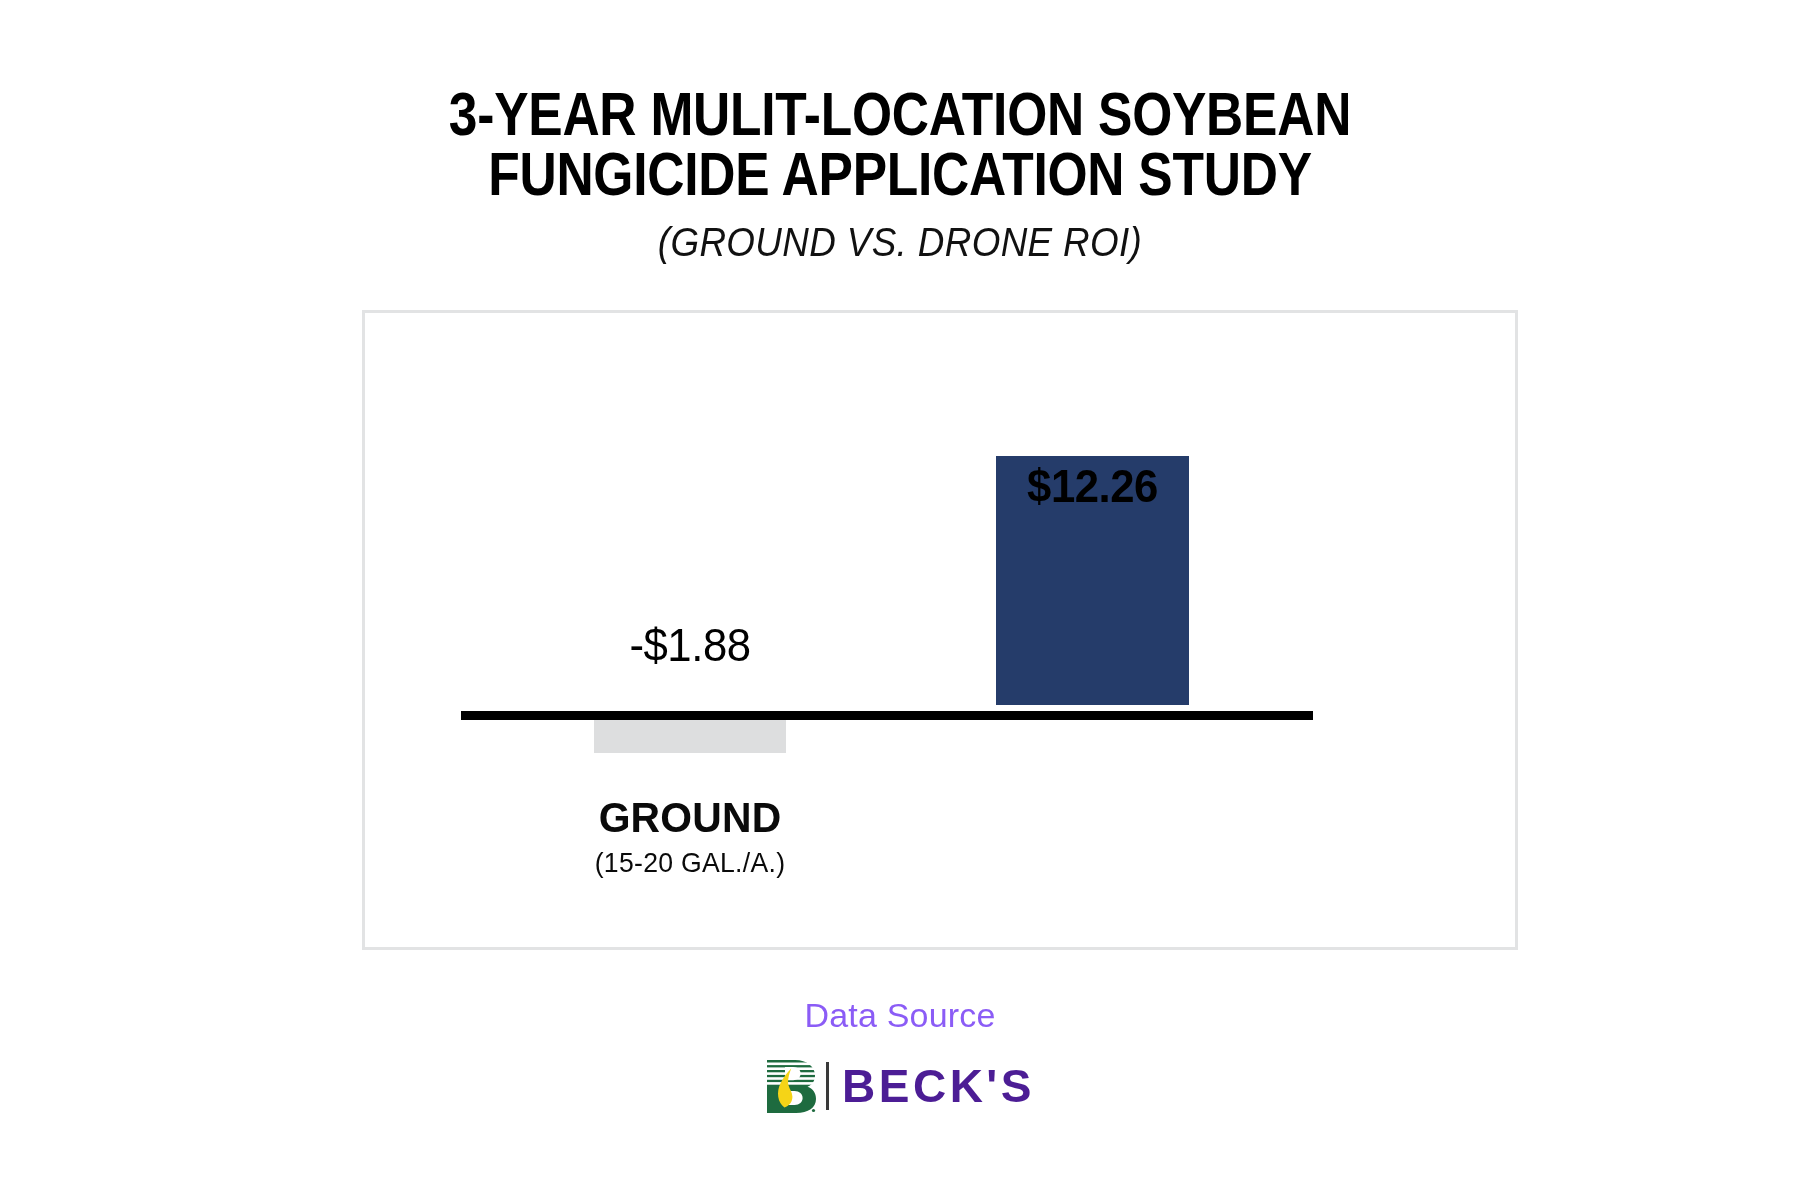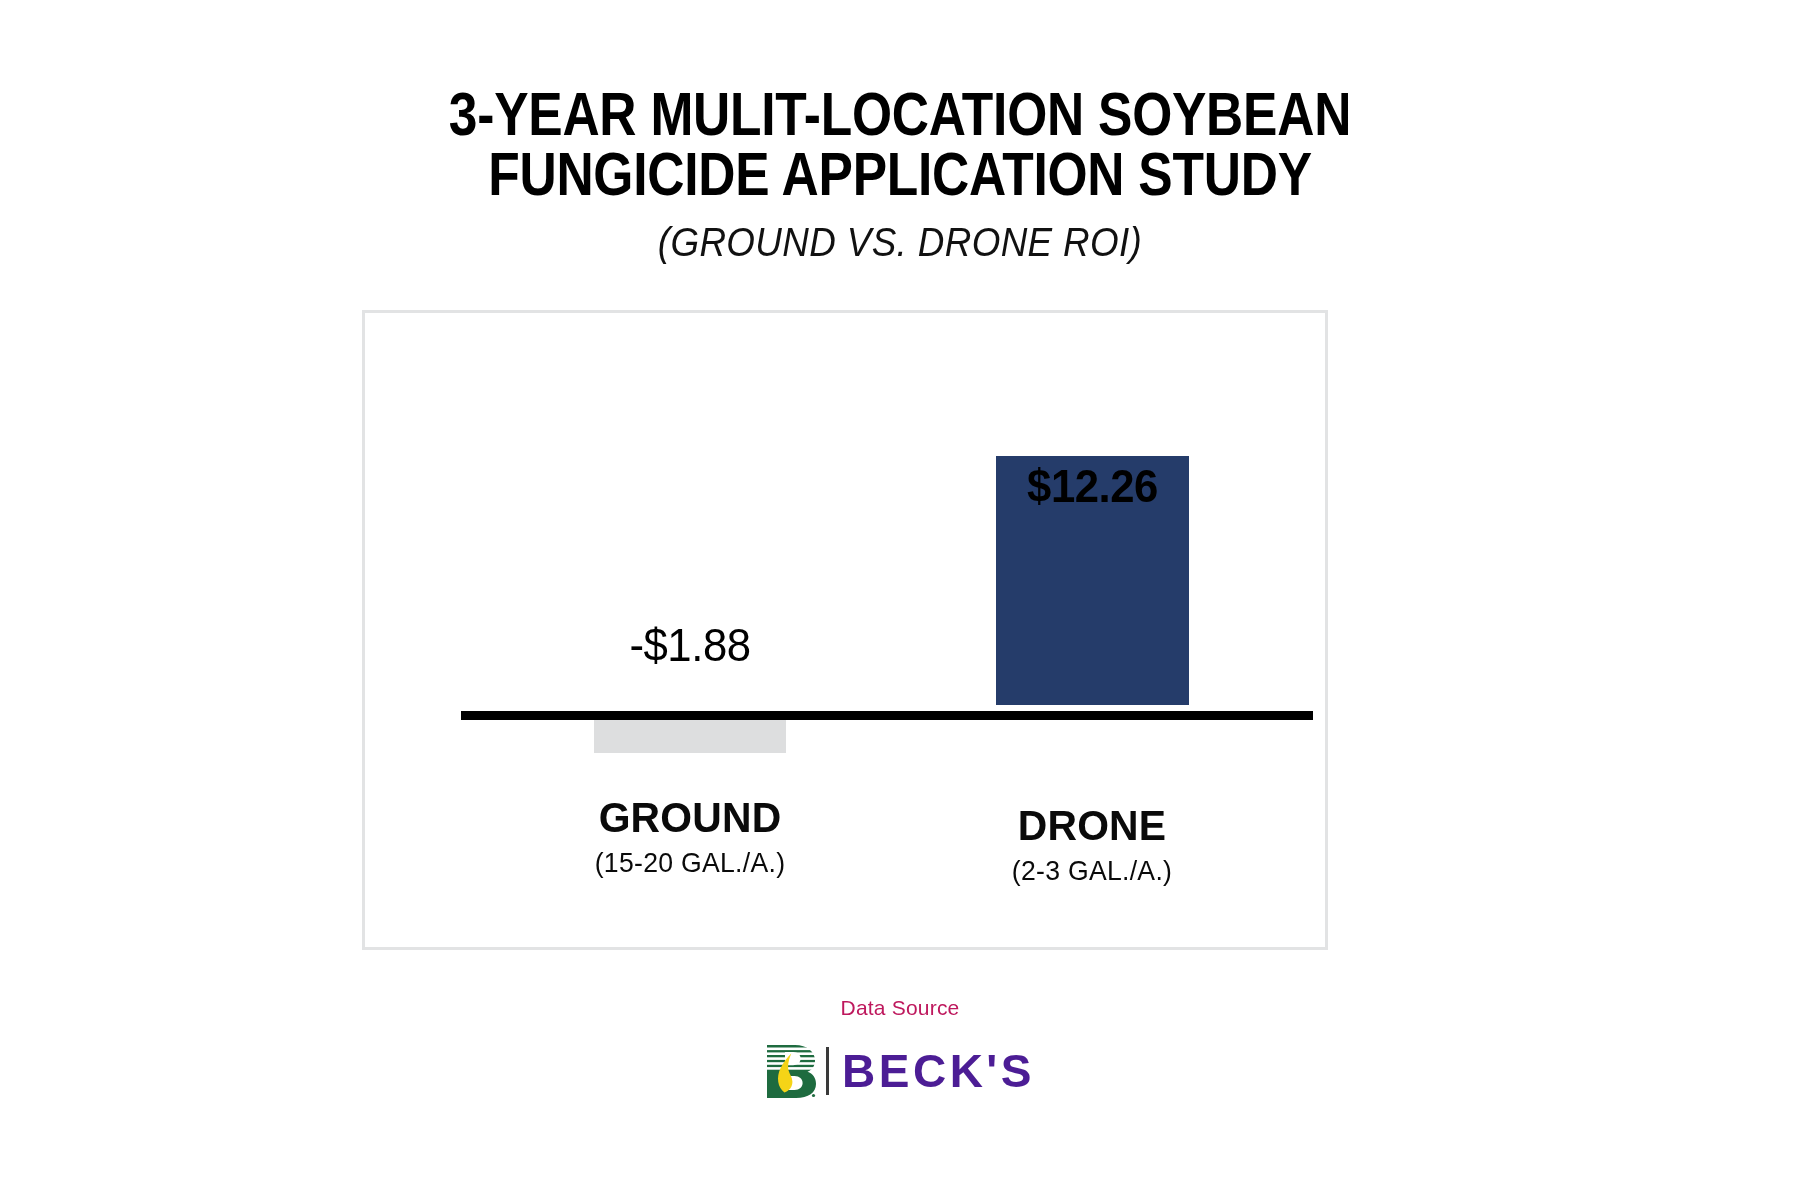--- a/index.html
+++ b/index.html
@@ -48,21 +48,21 @@
     transform: scaleX(0.92);
     transform-origin: center center;
     white-space: nowrap;
   }
 
   
   .chart-panel {
     position: absolute;
     left: 362px;
     top: 310px;
-    width: 966px;
+    width: 1156px;
     height: 640px;
     box-sizing: border-box;
     border: 3px solid #e2e3e4;
     background: #ffffff;
   }
   .plot {
     position: absolute;
     inset: 0;
   }
 
@@ -152,24 +152,24 @@
   
   .footer {
     position: absolute;
     left: 0;
     top: 996px;
     width: 1800px;
     text-align: center;
   }
   .data-source {
     font-family: "Liberation Sans Narrow", "Liberation Sans", sans-serif;
-    font-size: 21px;
+    font-size: 34px;
     font-weight: 400;
     letter-spacing: 0.2px;
-    color: #be185d;
+    color: #8b5cf6;
   }
   .logo-row {
     margin-top: 22px;
     display: flex;
     align-items: center;
     justify-content: center;
     gap: 0px;
     height: 58px;
   }
   .logo-mark {
@@ -211,24 +211,20 @@
     <div class="bar bar-negative"></div>
     <div class="value-label value-negative">-$1.88</div>
 
     <div class="axis-line"></div>
 
     <div class="cat cat-ground">
       <div class="cat-name">GROUND</div>
       <div class="cat-sub">(15-20 GAL./A.)</div>
     </div>
 
-    <div class="cat cat-drone">
-      <div class="cat-name">DRONE</div>
-      <div class="cat-sub">(2-3 GAL./A.)</div>
-    </div>
 
   </div>
 </div>
 
 <div class="footer">
   <div class="data-source">Data Source</div>
 
   <div class="logo-row">
     <span class="logo-mark">
       <svg viewBox="0 0 52 56" width="52" height="56" xmlns="http://www.w3.org/2000/svg" aria-hidden="true">

